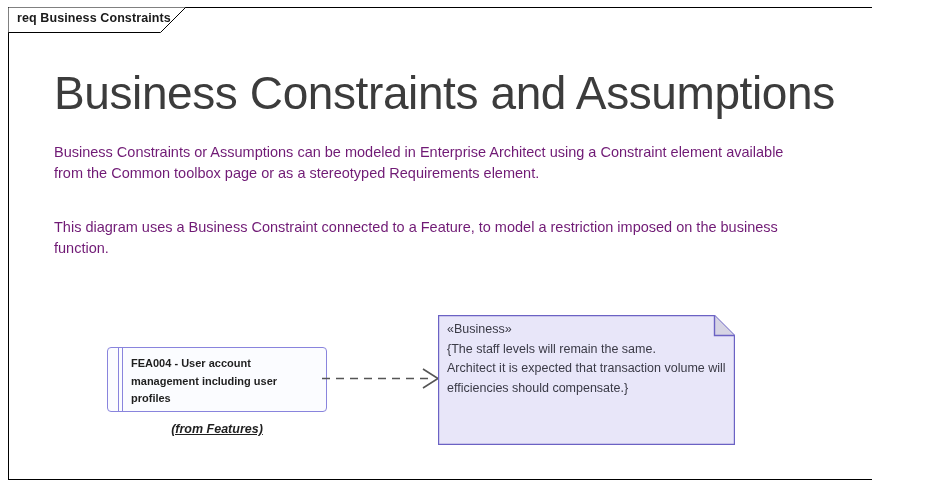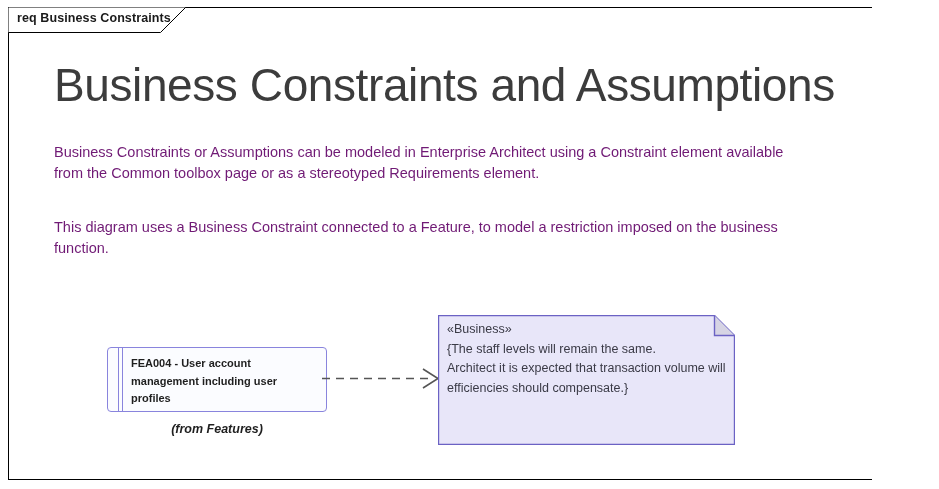--- a/index.html
+++ b/index.html
@@ -54,21 +54,21 @@
     font-weight: bold;
     color: #1a1a1a;
     white-space: nowrap;
     letter-spacing: 0.1px;
   }
 
   
   .diagram-title {
     position: absolute;
     left: 54px;
-    top: 58px;
+    top: 66px;
     font-size: 46px;
     font-weight: 400;
     color: #3c3c3c;
     letter-spacing: -0.4px;
     white-space: nowrap;
     text-align: right;
   }
 
   .para {
     position: absolute;
@@ -126,20 +126,21 @@
   .feature-from {
     position: absolute;
     left: 107px;
     top: 422px;
     width: 220px;
     text-align: center;
     font-size: 12.5px;
     font-weight: bold;
     font-style: italic;
     color: #1f1f1f;
+    text-decoration: underline;
   }
 
   
   .connector {
     position: absolute;
     left: 320px;
     top: 360px;
     width: 130px;
     height: 38px;
   }

